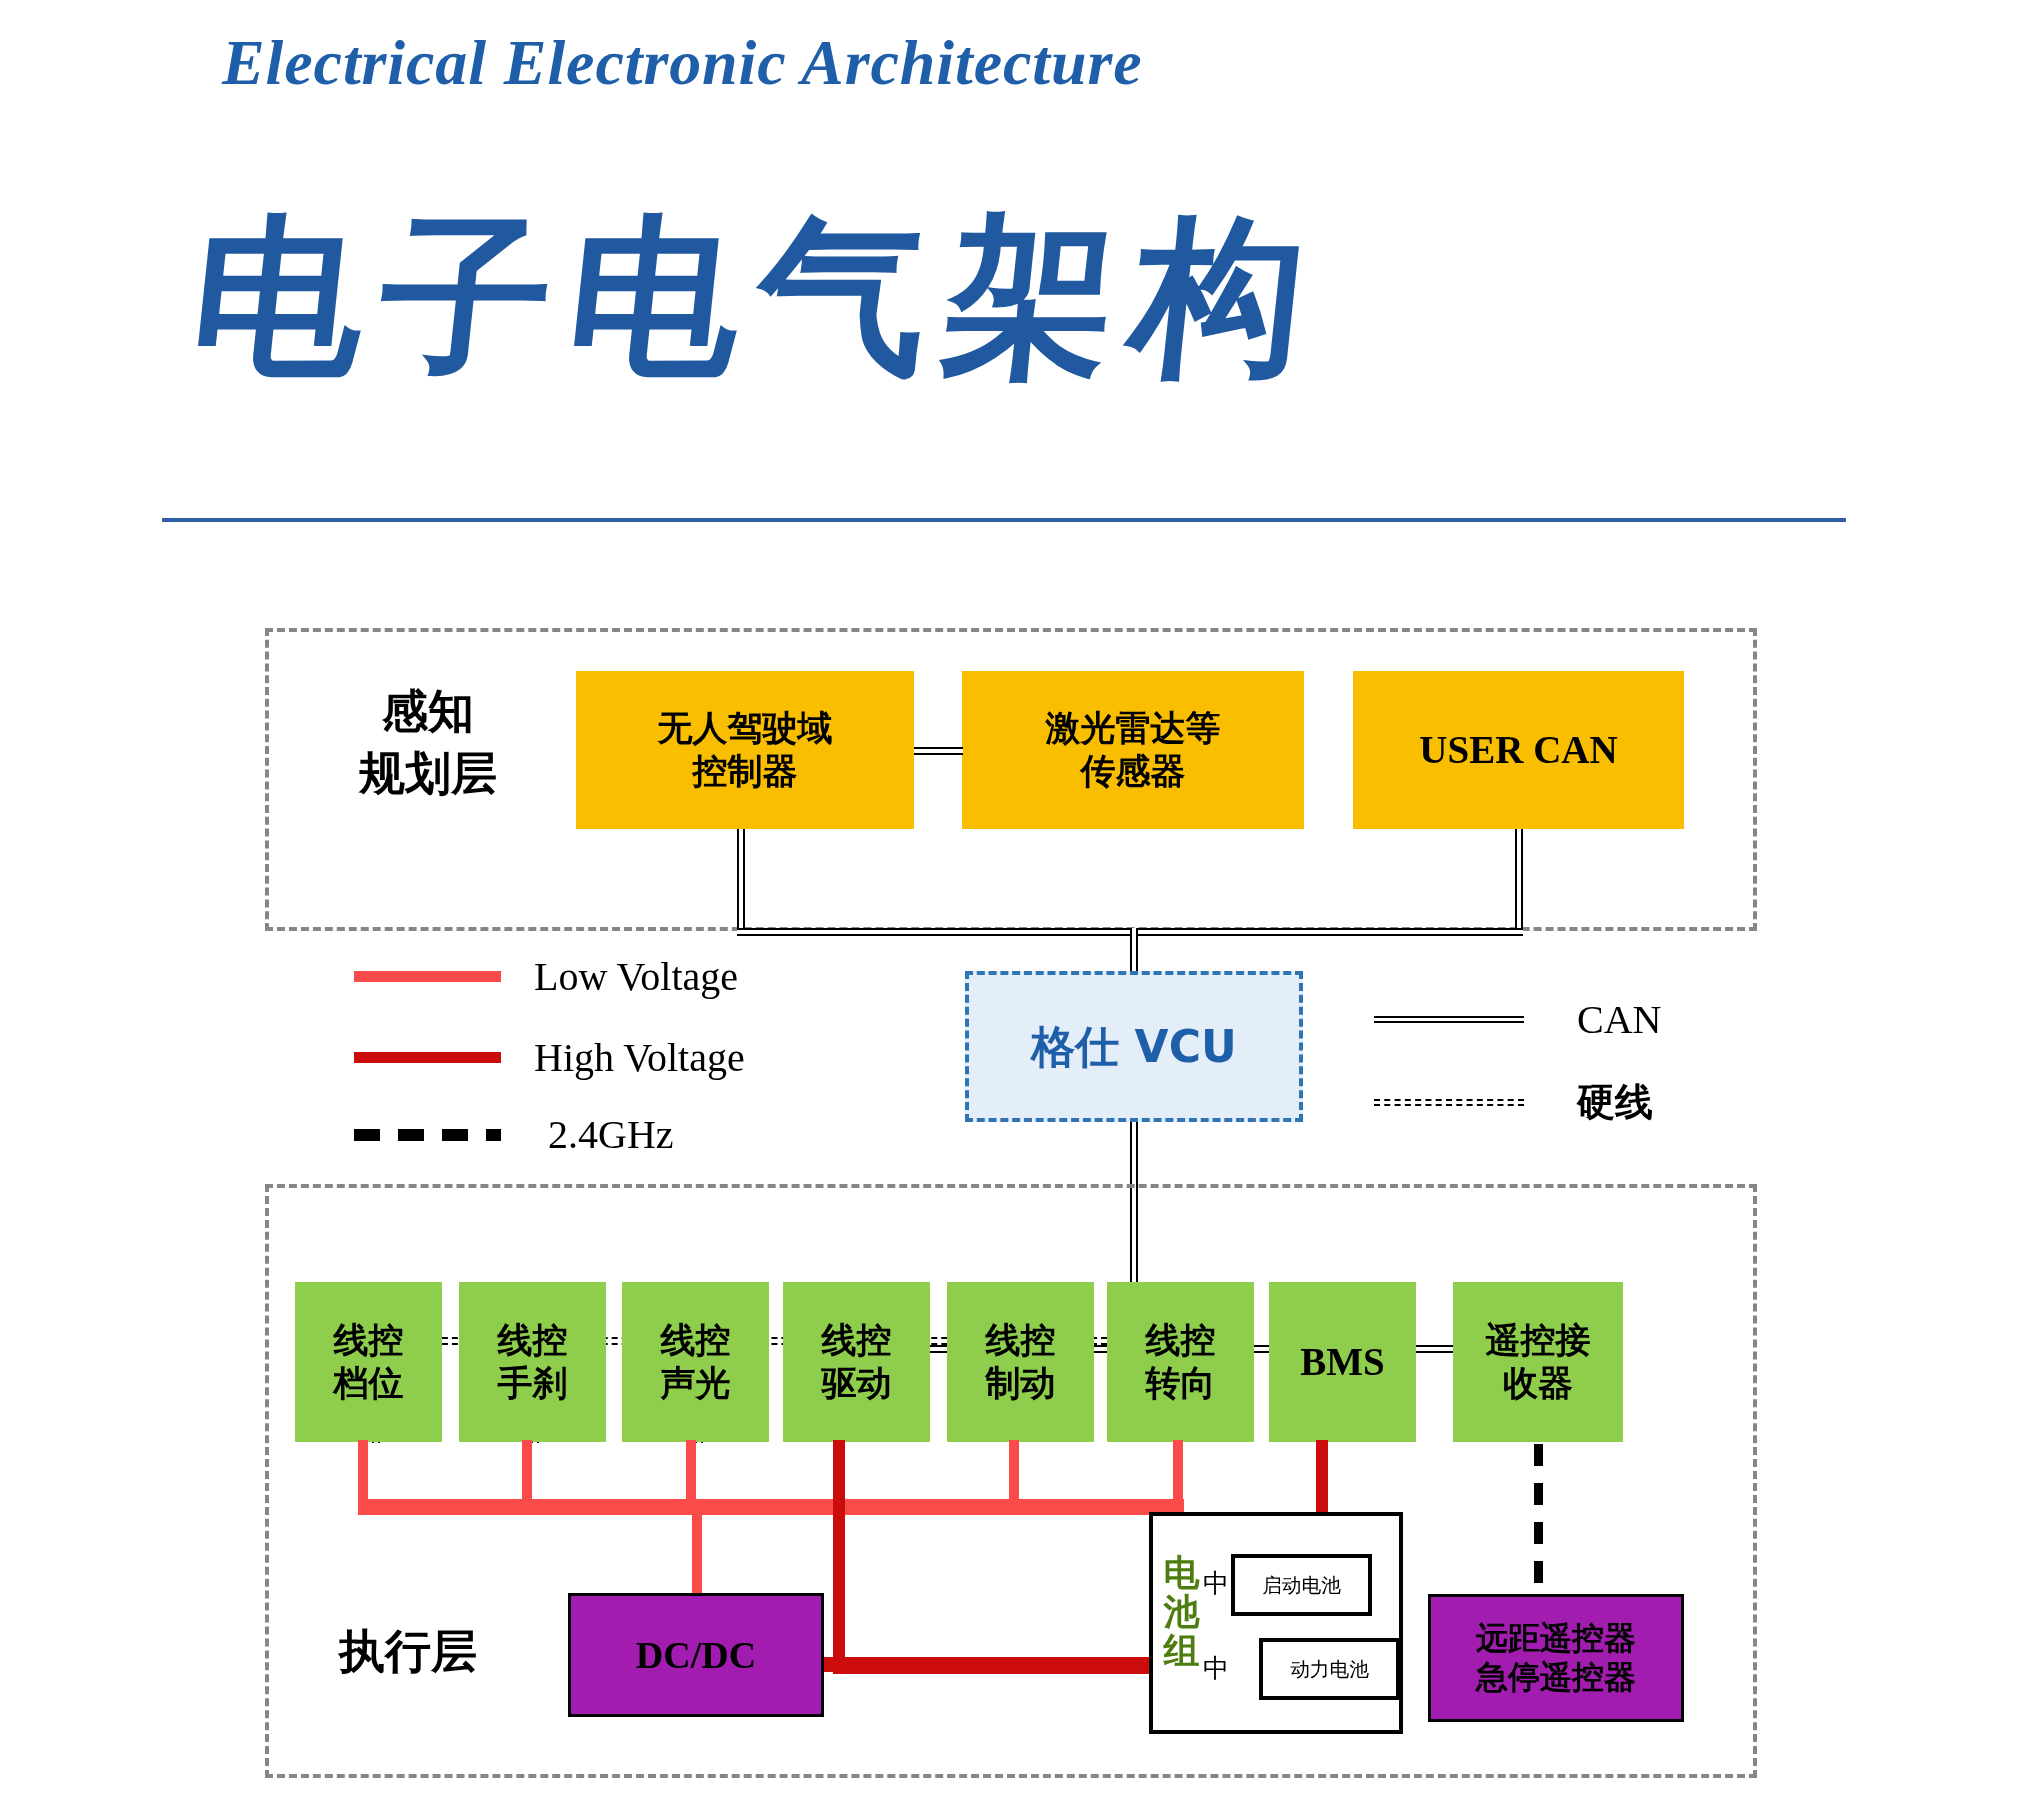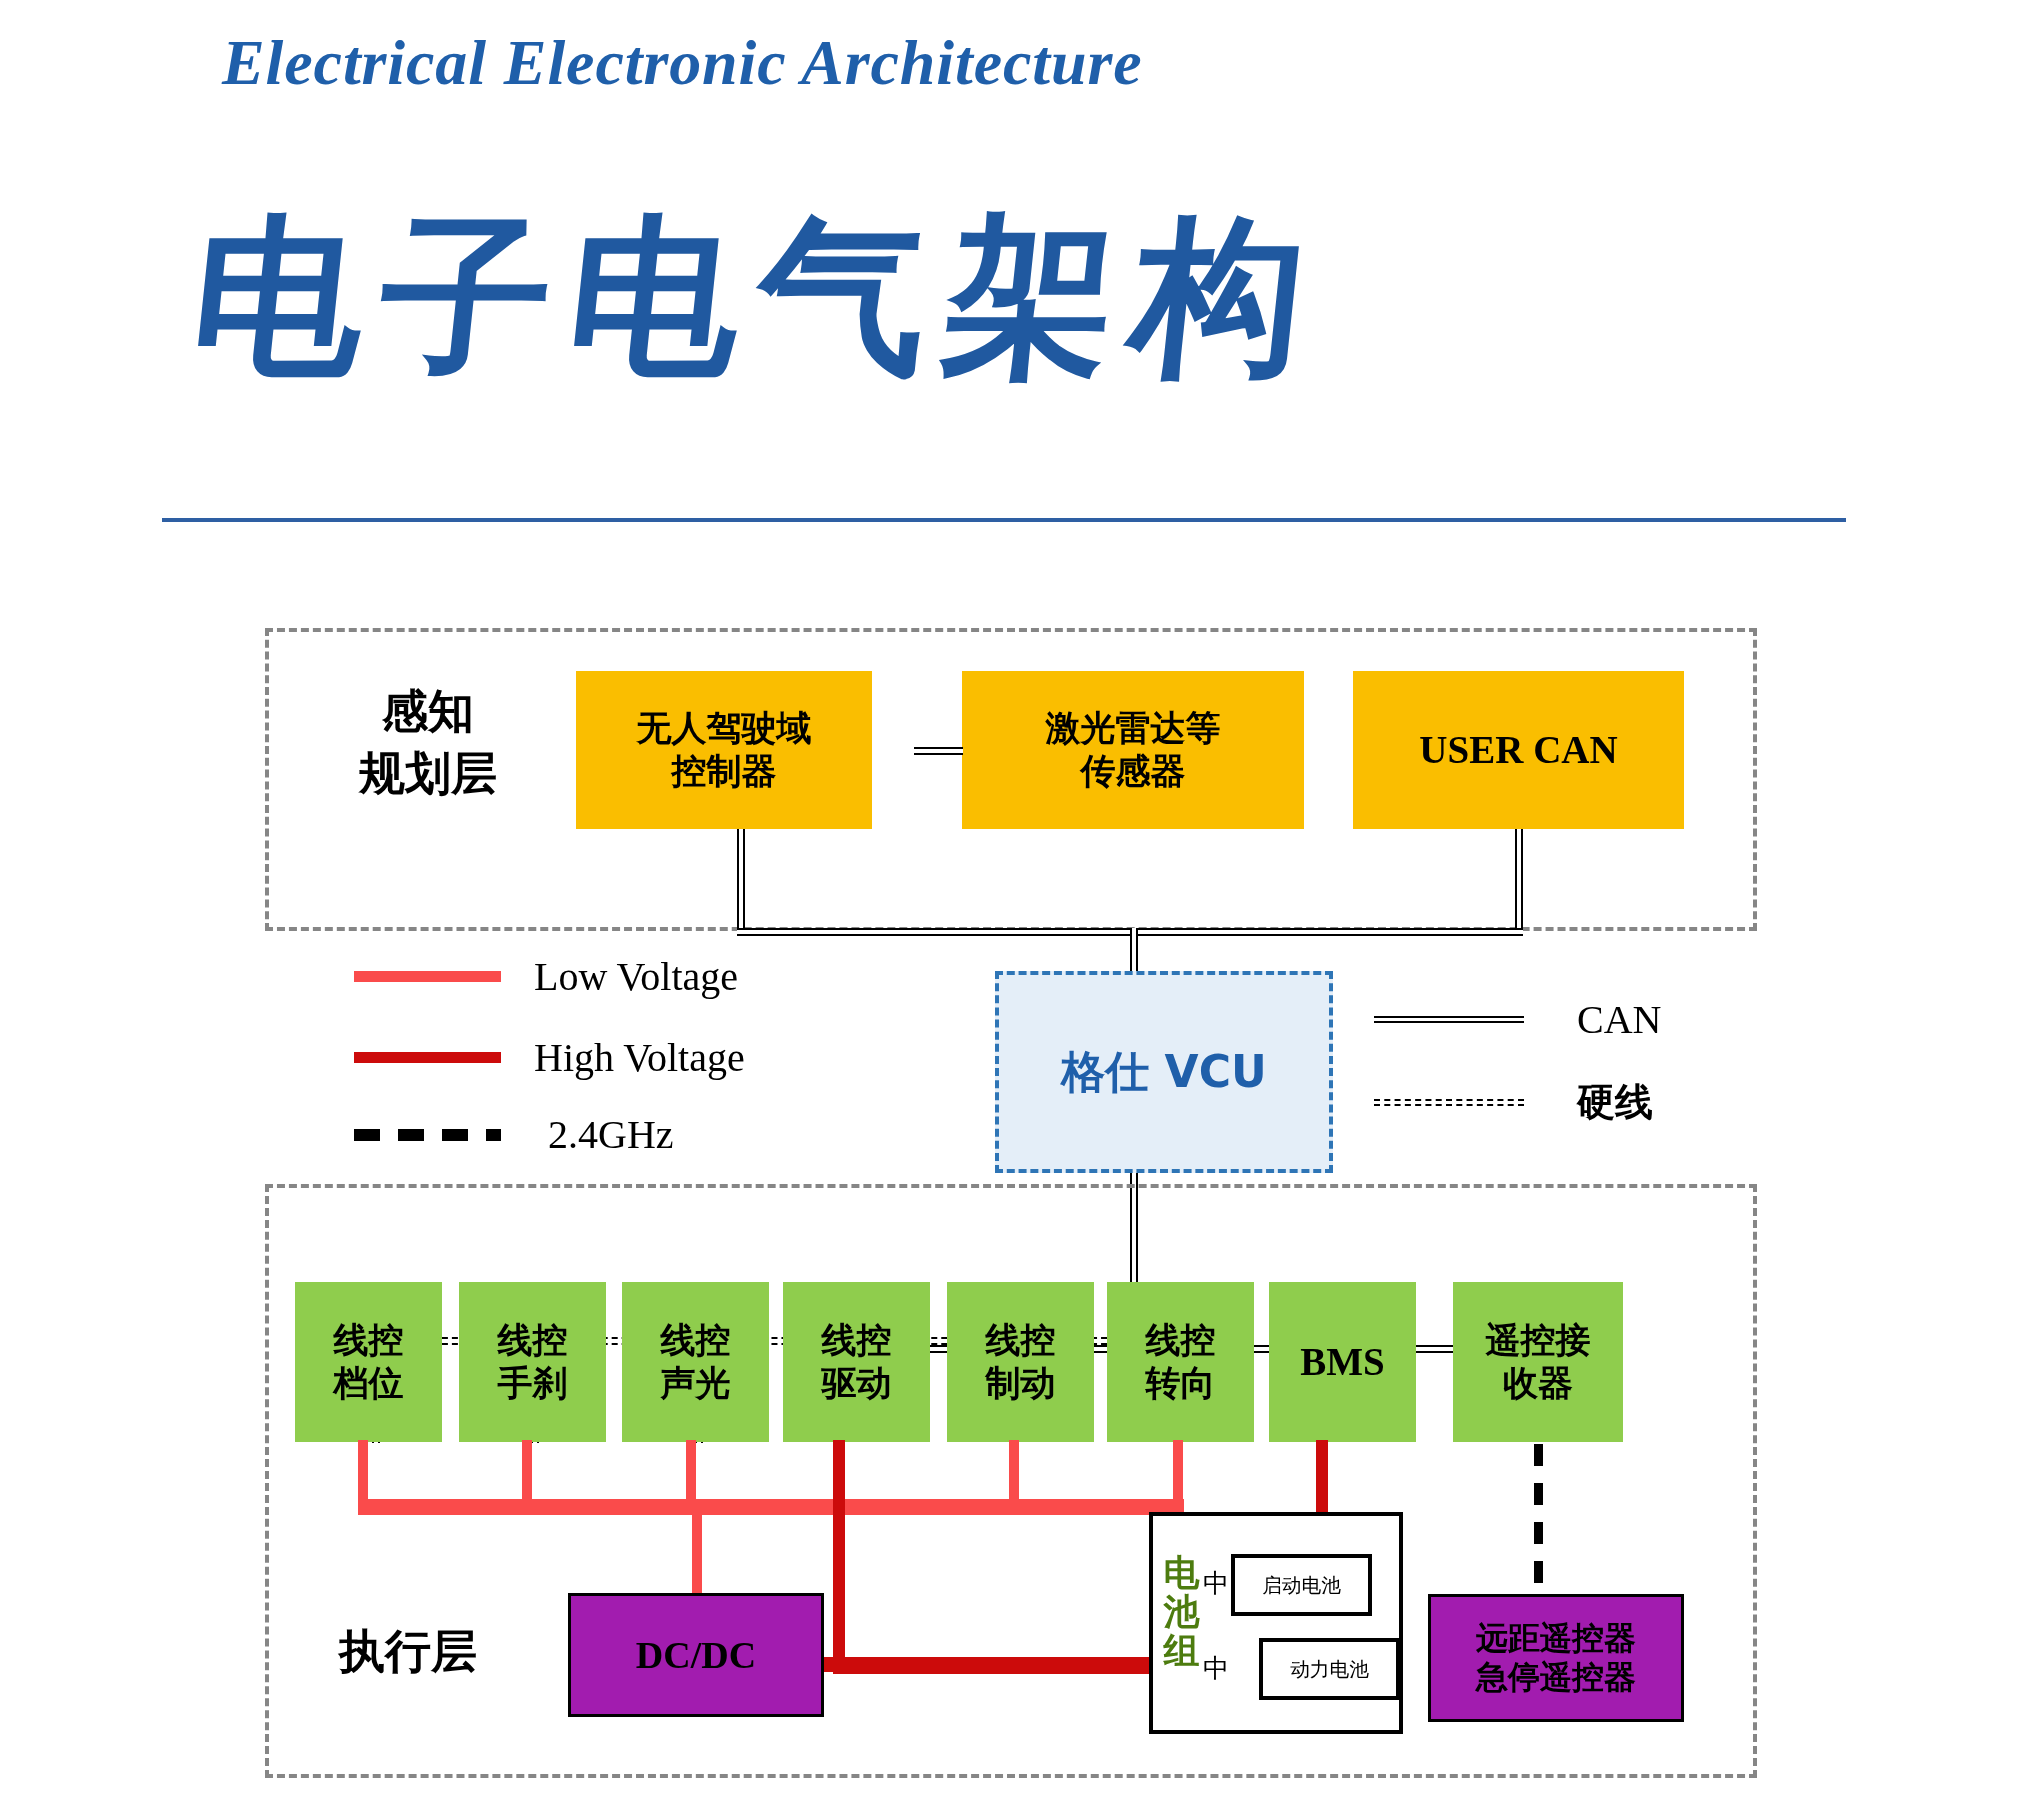--- a/index.html
+++ b/index.html
@@ -67,35 +67,35 @@
   <div id="eng-title">Electrical Electronic Architecture</div>
   <div id="cn-title">电子电气架构</div>
   <div id="title-rule"></div>
 </div>
 
 <div class="layerbox" style="left:265px;top:628px;width:1492px;height:303px;"></div>
 
 <div class="layer-label" style="left:338px;top:680px;width:180px;font-size:46px;">感知
 规划层</div>
 
-<div class="node yellow" style="left:576px;top:671px;width:296px;height:158px;font-size:35px;">无人驾驶域
+<div class="node yellow" style="left:576px;top:671px;width:338px;height:158px;font-size:35px;">无人驾驶域
 控制器</div>
 <div class="node yellow" style="left:962px;top:671px;width:342px;height:158px;font-size:35px;">激光雷达等
 传感器</div>
 <div class="node yellow serif" style="left:1353px;top:671px;width:331px;height:158px;font-size:39px;">USER CAN</div>
 
 <div class="can-h" style="left:914px;top:747px;width:49px;"></div>
 
 <div class="can-v" style="left:737px;top:829px;height:103px;"></div>
 <div class="can-v" style="left:1515px;top:829px;height:103px;"></div>
 <div class="can-h" style="left:737px;top:928px;width:786px;"></div>
 
 <div class="can-v" style="left:1130px;top:928px;height:474px;"></div>
 
-<div class="node vcu" style="left:965px;top:971px;width:338px;height:202px;font-size:44px;margin-left:30px;">格仕 VCU</div>
+<div class="node vcu" style="left:965px;top:971px;width:338px;height:151px;font-size:44px;">格仕 VCU</div>
 
 <div class="legend-row" style="left:354px;top:953px;">
   <div class="sw-lv"></div>
   <div class="legend-label" style="margin-left:33px;">Low Voltage</div>
 </div>
 <div class="legend-row" style="left:354px;top:1034px;">
   <div class="sw-hv"></div>
   <div class="legend-label" style="margin-left:33px;">High Voltage</div>
 </div>
 <div class="legend-row" style="left:354px;top:1111px;">

